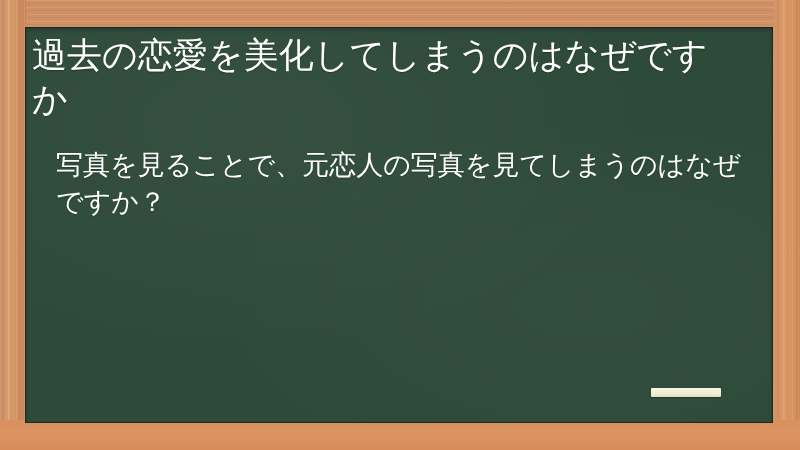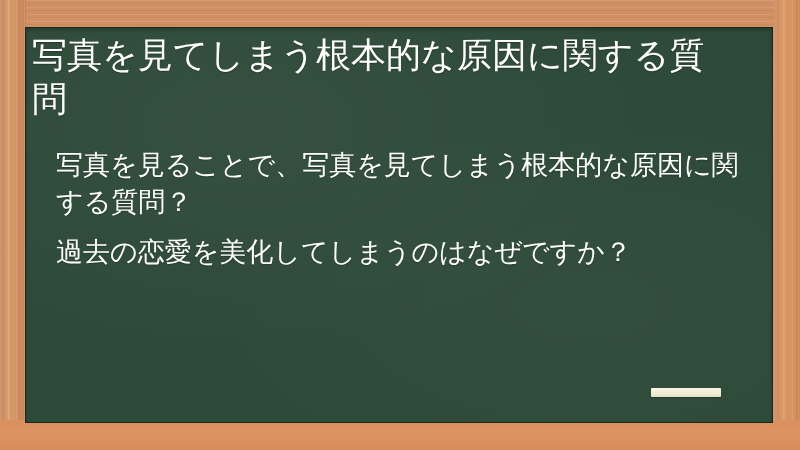--- a/index.html
+++ b/index.html
@@ -149,25 +149,24 @@
 <div id="slide">
 
   <div class="frame"></div>
   <div class="frame-left"></div>
   <div class="frame-right"></div>
   <div class="frame-bottom"></div>
 
   <div class="board">
     <div class="board-inner">
 
-      <h1 class="title">写真を見てしまう根本的な原因に関する質問</h1>
+      <h1 class="title">過去の恋愛を美化してしまうのはなぜですか</h1>
 
       <ul class="points">
-        <li class="point">写真を見ることで、写真を見てしまう根本的な原因に関する質問？</li>
-        <li class="point">過去の恋愛を美化してしまうのはなぜですか？</li>
+        <li class="point">写真を見ることで、元恋人の写真を見てしまうのはなぜですか？</li>
       </ul>
 
     </div>
   </div>
 
   <div class="chalk"></div>
 
 </div>
 
 </body></html>

